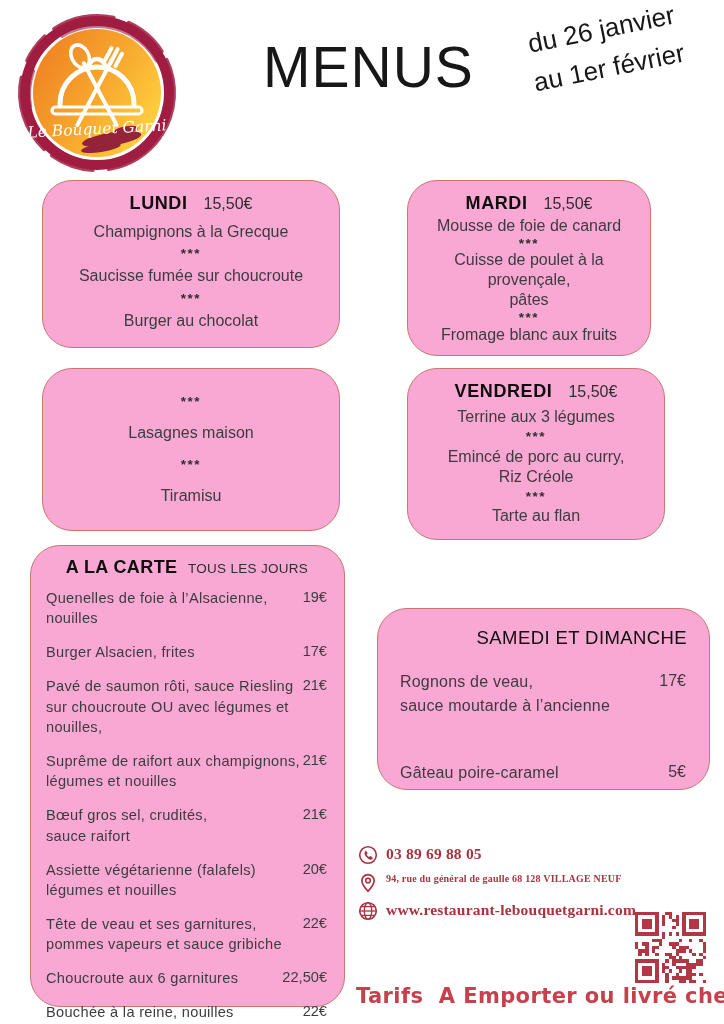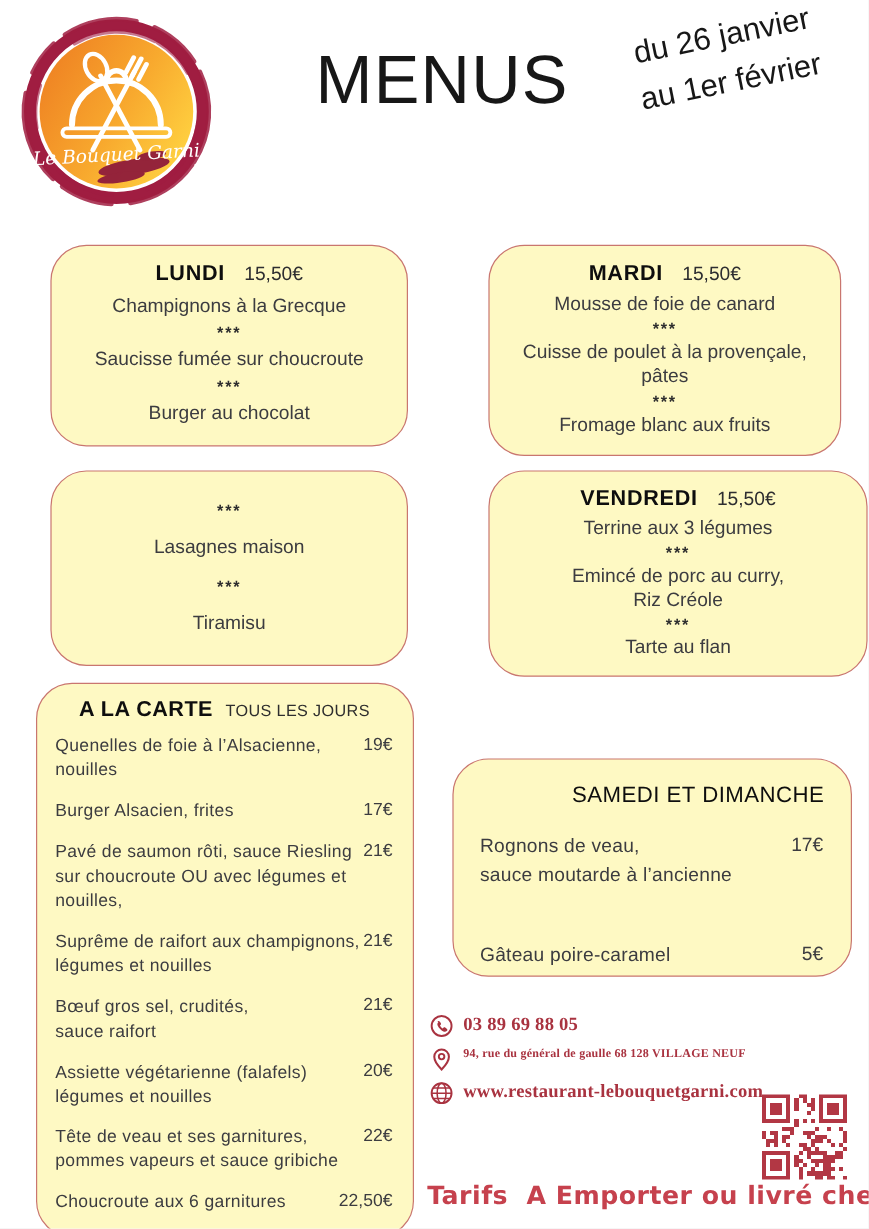--- a/index.html
+++ b/index.html
@@ -9,28 +9,28 @@
   
   #logo{position:absolute;left:12px;top:8px;width:170px;height:170px;}
 
   
   #main-title{position:absolute;left:263px;top:34px;font-size:57px;font-weight:400;
               letter-spacing:1px;color:#171717;}
   #date-range{position:absolute;left:478px;top:30px;width:246px;transform:rotate(-11.5deg);
               transform-origin:10% 10%;font-size:26px;line-height:1.5;color:#171717;text-align:center;}
 
   
-  .menu-box{position:absolute;background:#fef9c3;border:1.6px solid #c9766f;border-radius:30px;
-            box-sizing:border-box;margin-top:24px;}
+  .menu-box{position:absolute;background:#f9a8d4;border:1.6px solid #c9766f;border-radius:30px;
+            box-sizing:border-box;}
 
   .day-box{display:flex;flex-direction:column;padding:10px 10px 8px;text-align:center;}
   .day-box.b0{left:42px;top:180px;width:298px;height:168px;}
-  .day-box.b1{left:407px;top:180px;width:294px;height:176px;}
+  .day-box.b1{left:407px;top:180px;width:244px;height:176px;}
   .day-box.b2{left:42px;top:368px;width:298px;height:163px;}
-  .day-box.b3{left:407px;top:368px;width:316px;height:172px;}
+  .day-box.b3{left:407px;top:368px;width:258px;height:172px;}
   .day-head{margin-top:2px;}
   .day-name{font-size:18px;font-weight:700;color:#0e0e0e;letter-spacing:.6px;}
   .day-price{font-size:16px;color:#2d2d30;margin-left:16px;}
   .day-content{flex:1;display:flex;flex-direction:column;justify-content:space-evenly;
                padding:2px 0 2px;}
   .day-item{font-size:16px;color:#3c3c40;line-height:1.25;white-space:pre-line;}
   .stars{font-size:13.5px;font-weight:700;letter-spacing:1.5px;color:#2e2e2e;line-height:1;}
 
   
   #carte{left:30px;top:545px;width:315px;height:462px;padding:11px 16px 8px 15px;}

